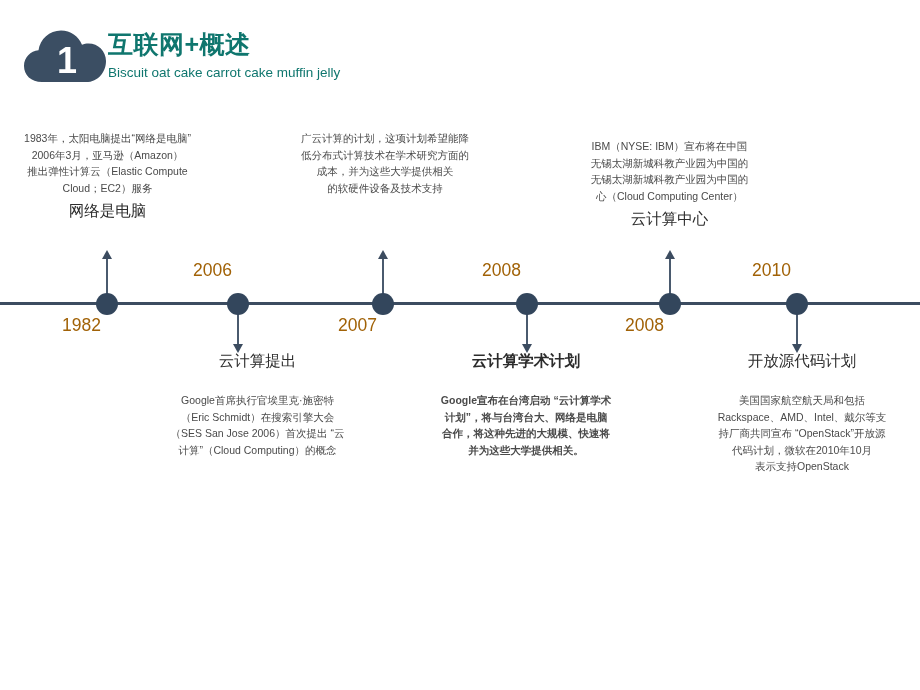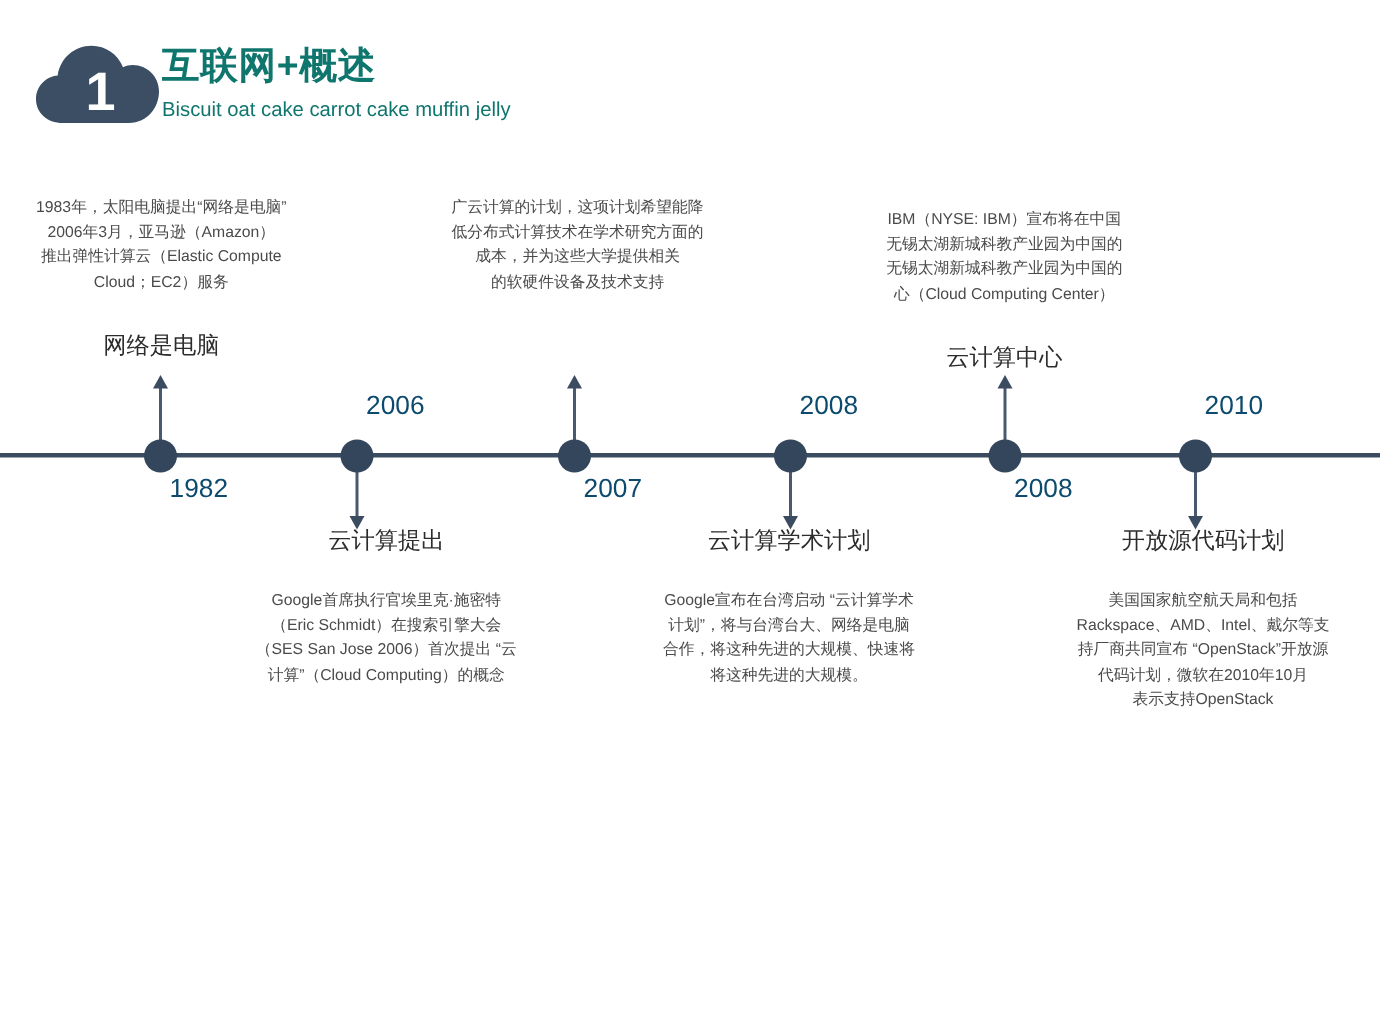--- a/index.html
+++ b/index.html
@@ -94,22 +94,22 @@
   .arrow-down {
     border-left: 5px solid transparent;
     border-right: 5px solid transparent;
     border-top: 9px solid #3c4c60;
   }
 
   
   .year-label {
     position: absolute;
     font-size: 17.5px;
-    color: #0c4a6e;
-    text-align: right;
+    color: #a16207;
+    text-align: left;
     width: 90px;
     white-space: nowrap;
   }
 
   
   .event-block {
     position: absolute;
     text-align: center;
   }
   .event-heading {
@@ -119,21 +119,21 @@
     white-space: nowrap;
   }
   .event-body {
     font-size: 10.5px;
     color: #4a4a4a;
     line-height: 16.5px;
   }
   .event-body p { margin: 0; }
 
   
-  .block-up .event-heading { margin-top: 24px; }
+  .block-up .event-heading { margin-top: 4px; }
   
   .block-down .event-body { margin-top: 20px; }
 </style>
 </head>
 <body>
 
 <div id="header">
 
   <div id="cloud-badge">
     <svg width="92" height="60" viewBox="0 0 92 60" xmlns="http://www.w3.org/2000/svg">
@@ -189,27 +189,27 @@
     <p>低分布式计算技术在学术研究方面的</p>
     <p>成本，并为这些大学提供相关</p>
     <p>的软硬件设备及技术支持</p>
   </div>
 </div>
 
 <div class="node-dot" style="left:516px;"></div>
 <div class="stem" style="left:526px; top:305px; height:40px;"></div>
 <div class="arrow-head arrow-down" style="left:522px; top:344px;"></div>
 <div class="year-label" style="left:482px; top:260px;">2008</div>
-<div class="event-block block-down" style="left:415px; top:350px; width:222px;">
+<div class="event-block block-down" style="left:415px; top:350px; width:222px;font-weight:bold;">
   <div class="event-heading">云计算学术计划</div>
   <div class="event-body">
     <p>Google宣布在台湾启动 “云计算学术</p>
     <p>计划”，将与台湾台大、网络是电脑</p>
     <p>合作，将这种先进的大规模、快速将</p>
-    <p>将这种先进的大规模。</p>
+    <p>并为这些大学提供相关。</p>
   </div>
 </div>
 
 <div class="node-dot" style="left:659px;"></div>
 <div class="stem" style="left:669px; top:258px; height:44px;"></div>
 <div class="arrow-head arrow-up" style="left:665px; top:250px;"></div>
 <div class="year-label" style="left:625px; top:315px;">2008</div>
 <div class="event-block block-up" style="left:557px; top:138px; width:225px;">
   <div class="event-body">
     <p>IBM（NYSE: IBM）宣布将在中国</p>

